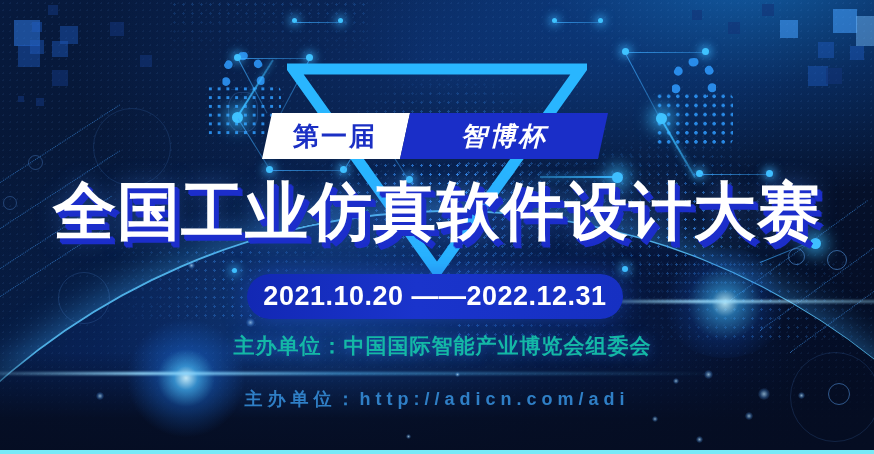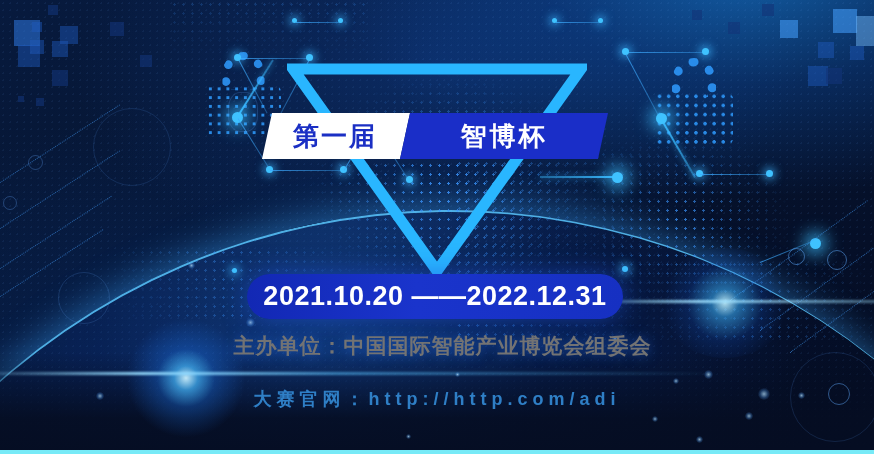--- a/index.html
+++ b/index.html
@@ -151,21 +151,21 @@
     display:flex; align-items:center; justify-content:center;
   }
   .rib-white span{
     font-size:26px; font-weight:bold; color:#1b2fc4; letter-spacing:2px;
     margin-left:-2px;
   }
   .rib-blue{
     position:absolute; left:138px; top:0; width:208px; height:46px;
     background:#1a2ec8;
     clip-path:polygon(10px 0, 208px 0, 198px 46px, 0 46px);
-    display:flex; align-items:center; justify-content:center;
+    display:flex; align-items:center; justify-content:center;font-style:italic;
   }
   .rib-blue span{
     font-size:26px; font-weight:bold; color:#ffffff; letter-spacing:3px;
   }
 
   
   .title{
     position:absolute; left:0; right:0; top:176px;
     text-align:center;
     font-size:63px; font-weight:bold; color:#ffffff;
@@ -189,21 +189,21 @@
   }
   .datepill span{
     font-size:27px; font-weight:bold; color:#ffffff; letter-spacing:.5px;
     white-space:nowrap;
   }
 
   
   .org{
     position:absolute; left:0; right:0; top:332px;
     text-align:center;
-    font-size:21px; font-weight:bold; color:#737373; letter-spacing:1px;
+    font-size:21px; font-weight:bold; color:#14b8a6; letter-spacing:1px;
     text-shadow:0 0 12px rgba(40,110,230,.6);
     margin-left:11px;
   }
 
   
   .site{
     position:absolute; left:0; right:0; top:387px;
     text-align:center;
     font-size:18px; color:#2f7fc6; letter-spacing:5px;
     font-weight:bold;
@@ -356,23 +356,24 @@
 
   <div class="ribbon">
     <div class="rib-white">
       <span>第一届</span>
     </div>
     <div class="rib-blue">
       <span>智博杯</span>
     </div>
   </div>
 
+  <div class="title">全国工业仿真软件设计大赛</div>
 
   <div class="datepill">
     <span>2021.10.20 ——2022.12.31</span>
   </div>
 
   <div class="org">主办单位：中国国际智能产业博览会组委会</div>
 
-  <div class="site">大赛官网：http://http.com/adi</div>
+  <div class="site">主办单位：http://adicn.com/adi</div>
 
   <div class="bottombar"></div>
 </div>
 
 </body></html>

